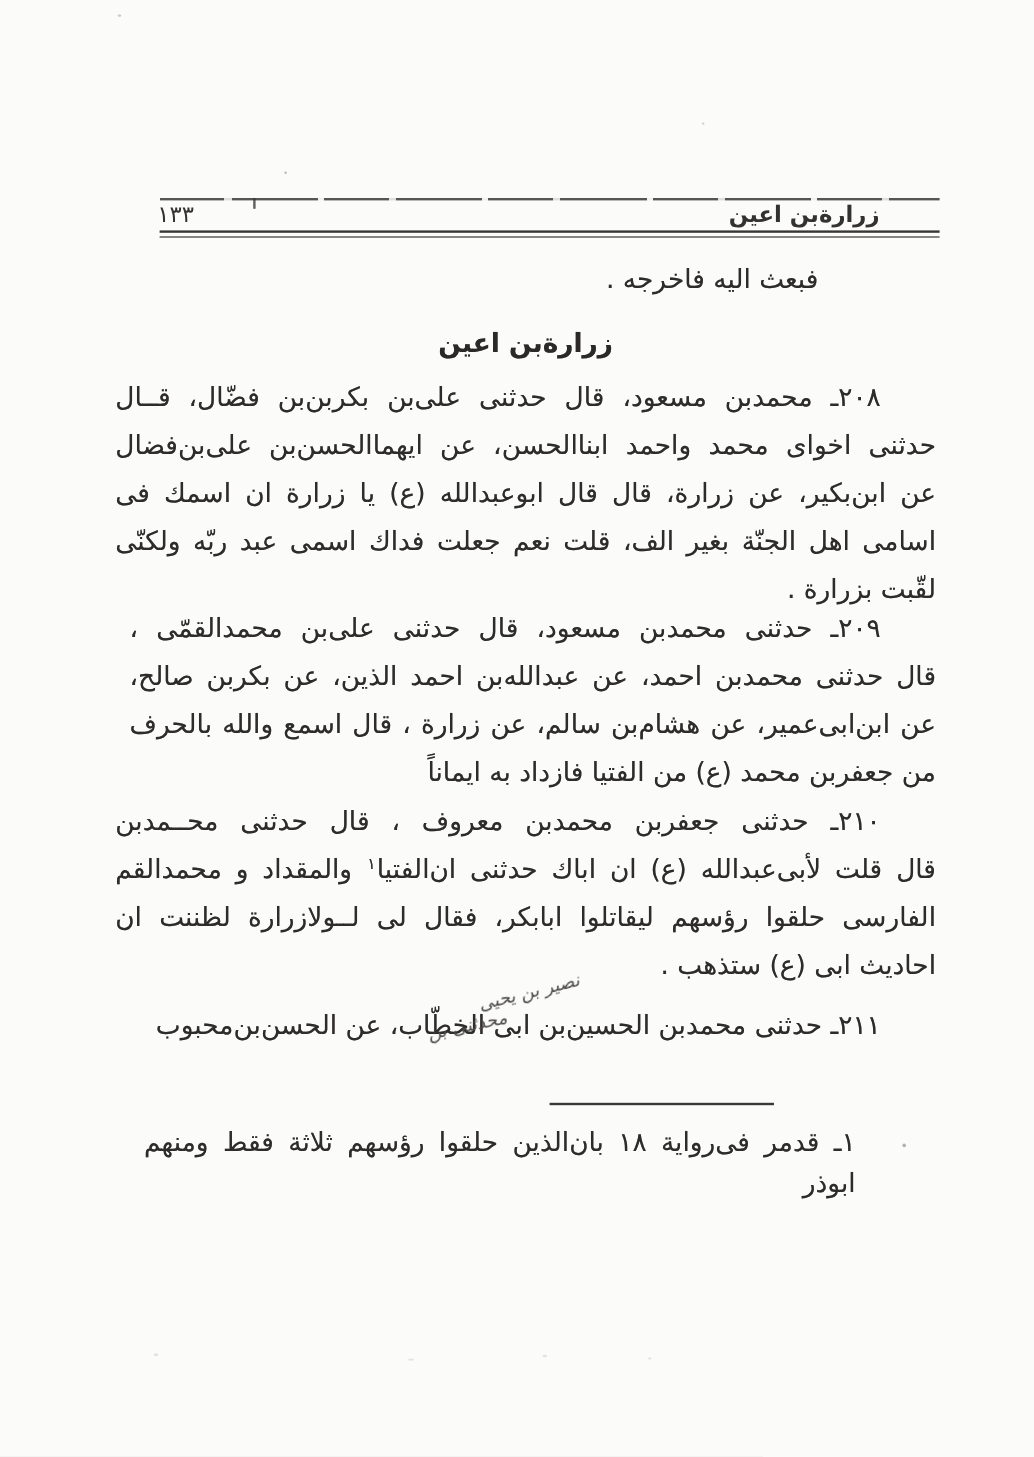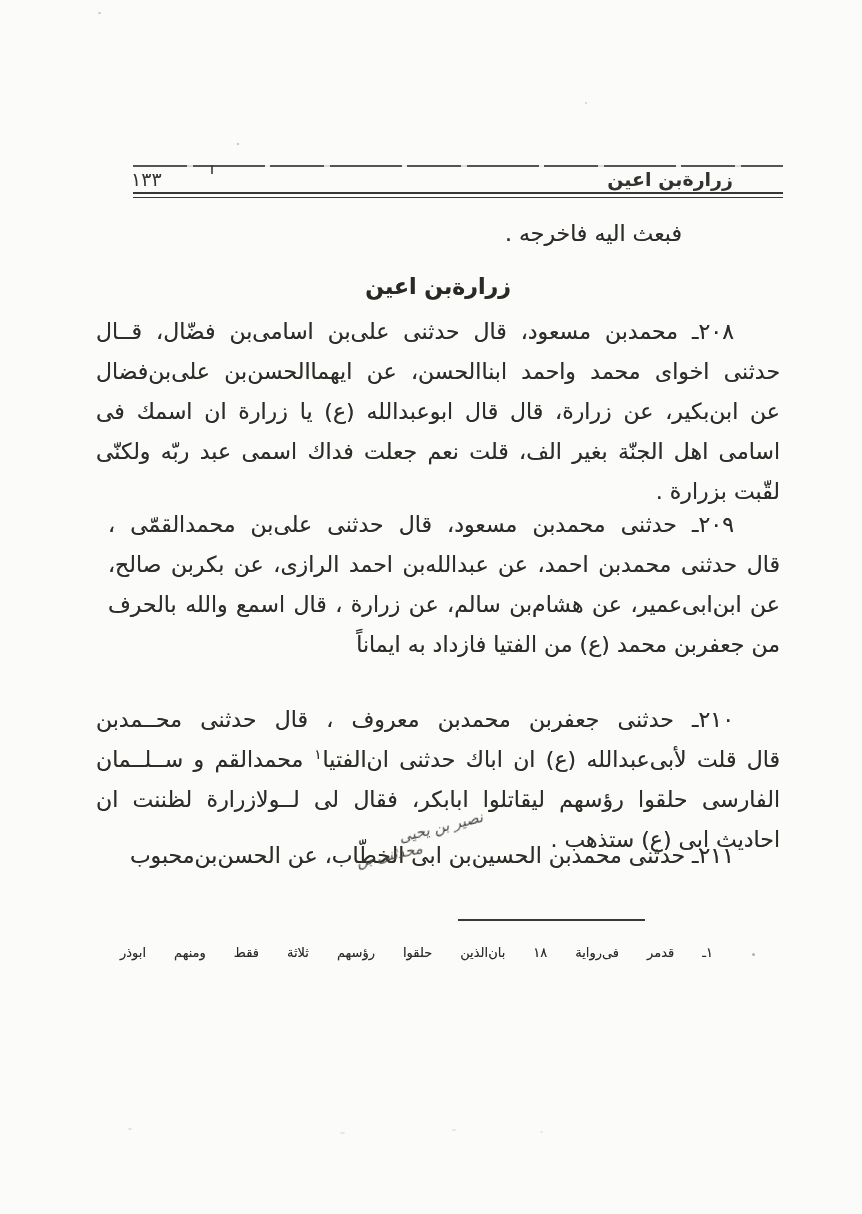--- a/index.html
+++ b/index.html
@@ -50,21 +50,21 @@
   .closing .line{padding-left:0;padding-right:98px;text-align:right;}
   .section-title{
     position:absolute;left:0;right:0;top:267px;
     direction:rtl;text-align:center;
     font-size:22px;line-height:40px;font-weight:700;color:#2b2926;
     text-shadow:0 0 .5px rgba(43,41,38,.6);
   }
   .para{position:absolute;left:0;right:0;}
   .p208{top:312px;}
   .p209{top:505px;margin-left:12px;}
-  .p210{top:666px;margin-top:34px;}
+  .p210{top:666px;}
   .p211{top:836px;}
   .fnref{
     font-size:13px;vertical-align:super;line-height:0;
     padding:0 1px;
   }
   
   .scribble{
     position:absolute;z-index:3;
     direction:rtl;font-style:italic;color:#4d4b47;
     font-size:15px;line-height:15px;letter-spacing:1px;
@@ -72,21 +72,21 @@
   }
   .scribble-top{left:398px;top:820px;transform:rotate(-14deg);}
   .scribble-bottom{left:356px;top:848px;transform:rotate(-12deg);}
   
   .fn-rule{
     position:absolute;left:458px;top:919px;width:187px;height:0;
     border-top:2px solid #3a3835;
   }
   .fn-line1{
     position:absolute;left:120px;right:149px;top:936px;
-    direction:rtl;font-size:13px;line-height:34px;
+    direction:rtl;font-size:22px;line-height:34px;
     text-align:justify;text-align-last:justify;
     text-shadow:0 0 .4px rgba(46,44,41,.5);
   }
   .fn-line2{
     position:absolute;right:262px;top:981px;
     direction:rtl;font-size:19px;line-height:34px;white-space:nowrap;
     text-shadow:0 0 .4px rgba(46,44,41,.5);
   }
   
   .speck{position:absolute;border-radius:50%;background:#6a6761;}
@@ -112,38 +112,38 @@
 
   <div class="body-col">
 
     <div class="closing">
       <div class="line short">فبعث اليه فاخرجه .</div>
     </div>
 
     <div class="section-title">زرارةبن اعين</div>
 
     <div class="para p208">
-      <div class="line indent">٢٠٨ـ محمدبن مسعود، قال حدثنى على‌بن اسامى‌بن فضّال، قــال</div>
+      <div class="line indent">٢٠٨ـ محمدبن مسعود، قال حدثنى على‌بن بكربن‌بن فضّال، قــال</div>
       <div class="line">حدثنى اخواى محمد واحمد ابناالحسن، عن ايهماالحسن‌بن على‌بن‌فضال</div>
       <div class="line">عن ابن‌بكير، عن زرارة، قال قال ابوعبدالله (ع) يا زرارة ان اسمك فى</div>
       <div class="line">اسامى اهل الجنّة بغير الف، قلت نعم جعلت فداك اسمى عبد ربّه ولكنّى</div>
       <div class="line short">لقّبت بزرارة .</div>
     </div>
 
     <div class="para p209">
       <div class="line indent">٢٠٩ـ حدثنى محمدبن مسعود، قال حدثنى على‌بن محمدالقمّى ،</div>
-      <div class="line">قال حدثنى محمدبن احمد، عن عبدالله‌بن احمد الرازى، عن بكربن صالح،</div>
+      <div class="line">قال حدثنى محمدبن احمد، عن عبدالله‌بن احمد الذين، عن بكربن صالح،</div>
       <div class="line">عن ابن‌ابى‌عمير، عن هشام‌بن سالم، عن زرارة ، قال اسمع والله بالحرف</div>
       <div class="line short">من جعفربن محمد (ع) من الفتيا فازداد به ايماناً</div>
     </div>
 
     <div class="para p210">
       <div class="line indent">٢١٠ـ حدثنى جعفربن محمدبن معروف ، قال حدثنى محــمدبن</div>
       <div class="line">
-        <span>قال قلت لأبى‌عبدالله (ع) ان اباك حدثنى ان‌الفتيا</span><span class="fnref">١</span><span> محمدالقم و ســلــمان</span>
+        <span>قال قلت لأبى‌عبدالله (ع) ان اباك حدثنى ان‌الفتيا</span><span class="fnref">١</span><span> والمقداد و محمدالقم</span>
       </div>
       <div class="line">الفارسى حلقوا رؤسهم ليقاتلوا ابابكر، فقال لى لــولازرارة لظننت ان</div>
       <div class="line short">احاديث ابى (ع) ستذهب .</div>
     </div>
 
     <div class="para p211">
       <div class="line short indent">٢١١ـ حدثنى محمدبن الحسين‌بن ابى الخطّاب، عن الحسن‌بن‌محبوب</div>
     </div>
 
   </div>

